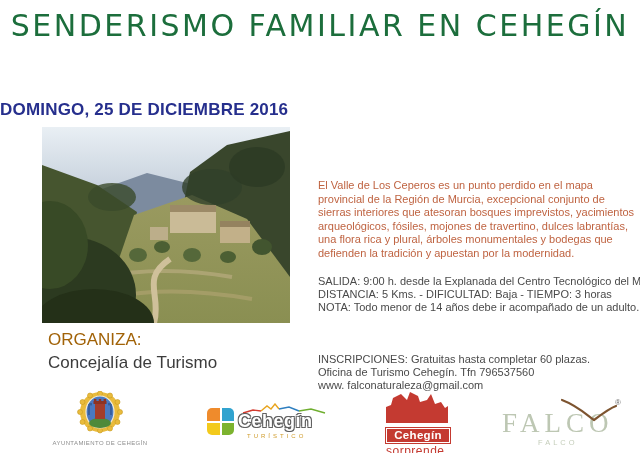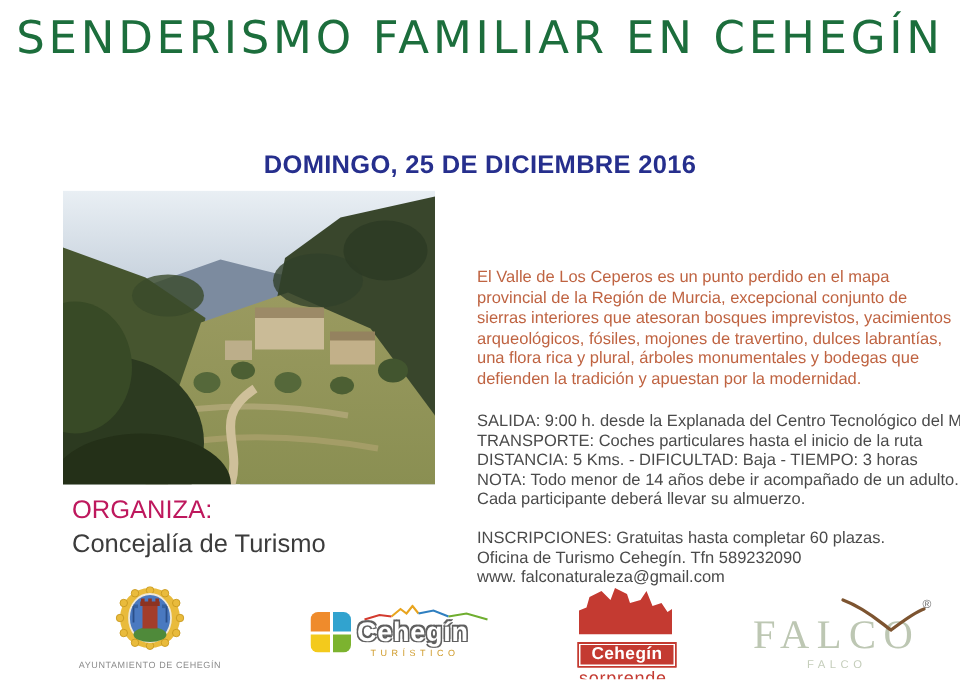--- a/index.html
+++ b/index.html
@@ -11,34 +11,34 @@
   .title{
     position:absolute;top:8px;left:0;width:640px;text-align:center;
     font-family:"DejaVu Sans",sans-serif;
     font-size:30px;letter-spacing:2.5px;color:#1c6e3c;white-space:nowrap;
   }
   .subtitle{
     position:absolute;top:57px;left:0;width:640px;text-align:center;
     font-size:29px;color:#53290f;letter-spacing:0.5px;
   }
   .dateline{
-    position:absolute;top:100px;left:0;width:640px;text-align:center;
+    position:absolute;top:100px;left:0;width:640px;text-align:left;
     font-size:17px;font-weight:bold;color:#262f8d;letter-spacing:0.2px;
   }
   
   .photo{position:absolute;left:42px;top:127px;width:248px;height:196px;overflow:hidden;}
   .photo svg{display:block;}
   
   .col{position:absolute;left:318px;width:318px;margin-top:48px;}
   .intro{top:131px;font-size:11px;line-height:13.5px;color:#bf6341;}
   .details{top:227px;font-size:11px;line-height:13px;color:#4a4a4a;}
   .inscr{top:305px;font-size:11px;line-height:13px;color:#4a4a4a;}
   .details div,.inscr div{white-space:nowrap;}
   
-  .organiza-label{position:absolute;left:48px;top:330px;font-size:17px;color:#be185d;}
+  .organiza-label{position:absolute;left:48px;top:330px;font-size:17px;color:#a16207;}
   .organiza-name{position:absolute;left:48px;top:353px;font-size:17px;color:#3c3c3c;}
   
   .logo-crest{position:absolute;left:52px;top:391px;width:96px;text-align:center;}
   .logo-crest .caption{font-size:6px;color:#8d8d8d;letter-spacing:0.4px;margin-top:1px;white-space:nowrap;}
 
   .logo-turistico{position:absolute;left:207px;top:403px;width:128px;height:42px;}
   .tur-window{position:absolute;left:0;top:5px;width:27px;height:27px;border-radius:5px;overflow:hidden;
     display:grid;grid-template-columns:1fr 1fr;grid-template-rows:1fr 1fr;gap:2px;background:#fff;}
   .tur-window .p1{background:#ef8b2c;}
   .tur-window .p2{background:#31a3cf;}
@@ -112,29 +112,27 @@
       <ellipse cx="28" cy="168" rx="66" ry="58" fill="#2c3a20"></ellipse>
       <ellipse cx="8" cy="118" rx="38" ry="44" fill="#384a26"></ellipse>
       <ellipse cx="52" cy="196" rx="60" ry="34" fill="#243018"></ellipse>
     </svg>
   </div>
 
   <div class="col intro">El Valle de Los Ceperos es un punto perdido en el mapa provincial de la Región de Murcia, excepcional conjunto de sierras interiores que atesoran bosques imprevistos, yacimientos arqueológicos, fósiles, mojones de travertino, dulces labrantías, una flora rica y plural, árboles monumentales y bodegas que defienden la tradición y apuestan por la modernidad.</div>
 
   <div class="col details">
     <div>SALIDA: 9:00 h. desde la Explanada del Centro Tecnológico del Mármol</div>
-    <div>TRANSPORTE: Coches particulares hasta el inicio de la ruta</div>
     <div>DISTANCIA: 5 Kms. - DIFICULTAD: Baja - TIEMPO: 3 horas</div>
     <div>NOTA: Todo menor de 14 años debe ir acompañado de un adulto.</div>
-    <div>Cada participante deberá llevar su almuerzo.</div>
   </div>
 
   <div class="col inscr">
     <div>INSCRIPCIONES: Gratuitas hasta completar 60 plazas.</div>
-    <div>Oficina de Turismo Cehegín. Tfn 589232090</div>
+    <div>Oficina de Turismo Cehegín. Tfn 796537560</div>
     <div>www. falconaturaleza@gmail.com</div>
   </div>
 
   <div class="organiza-label">ORGANIZA:</div>
   <div class="organiza-name">Concejalía de Turismo</div>
 
   <div class="logo-crest">
     <svg width="46" height="44" viewBox="0 0 46 44">
       <ellipse cx="23" cy="21" rx="20" ry="20" fill="#e9bb3c"></ellipse>
       <g fill="#e9bb3c" stroke="#c89a20" stroke-width="0.6">

